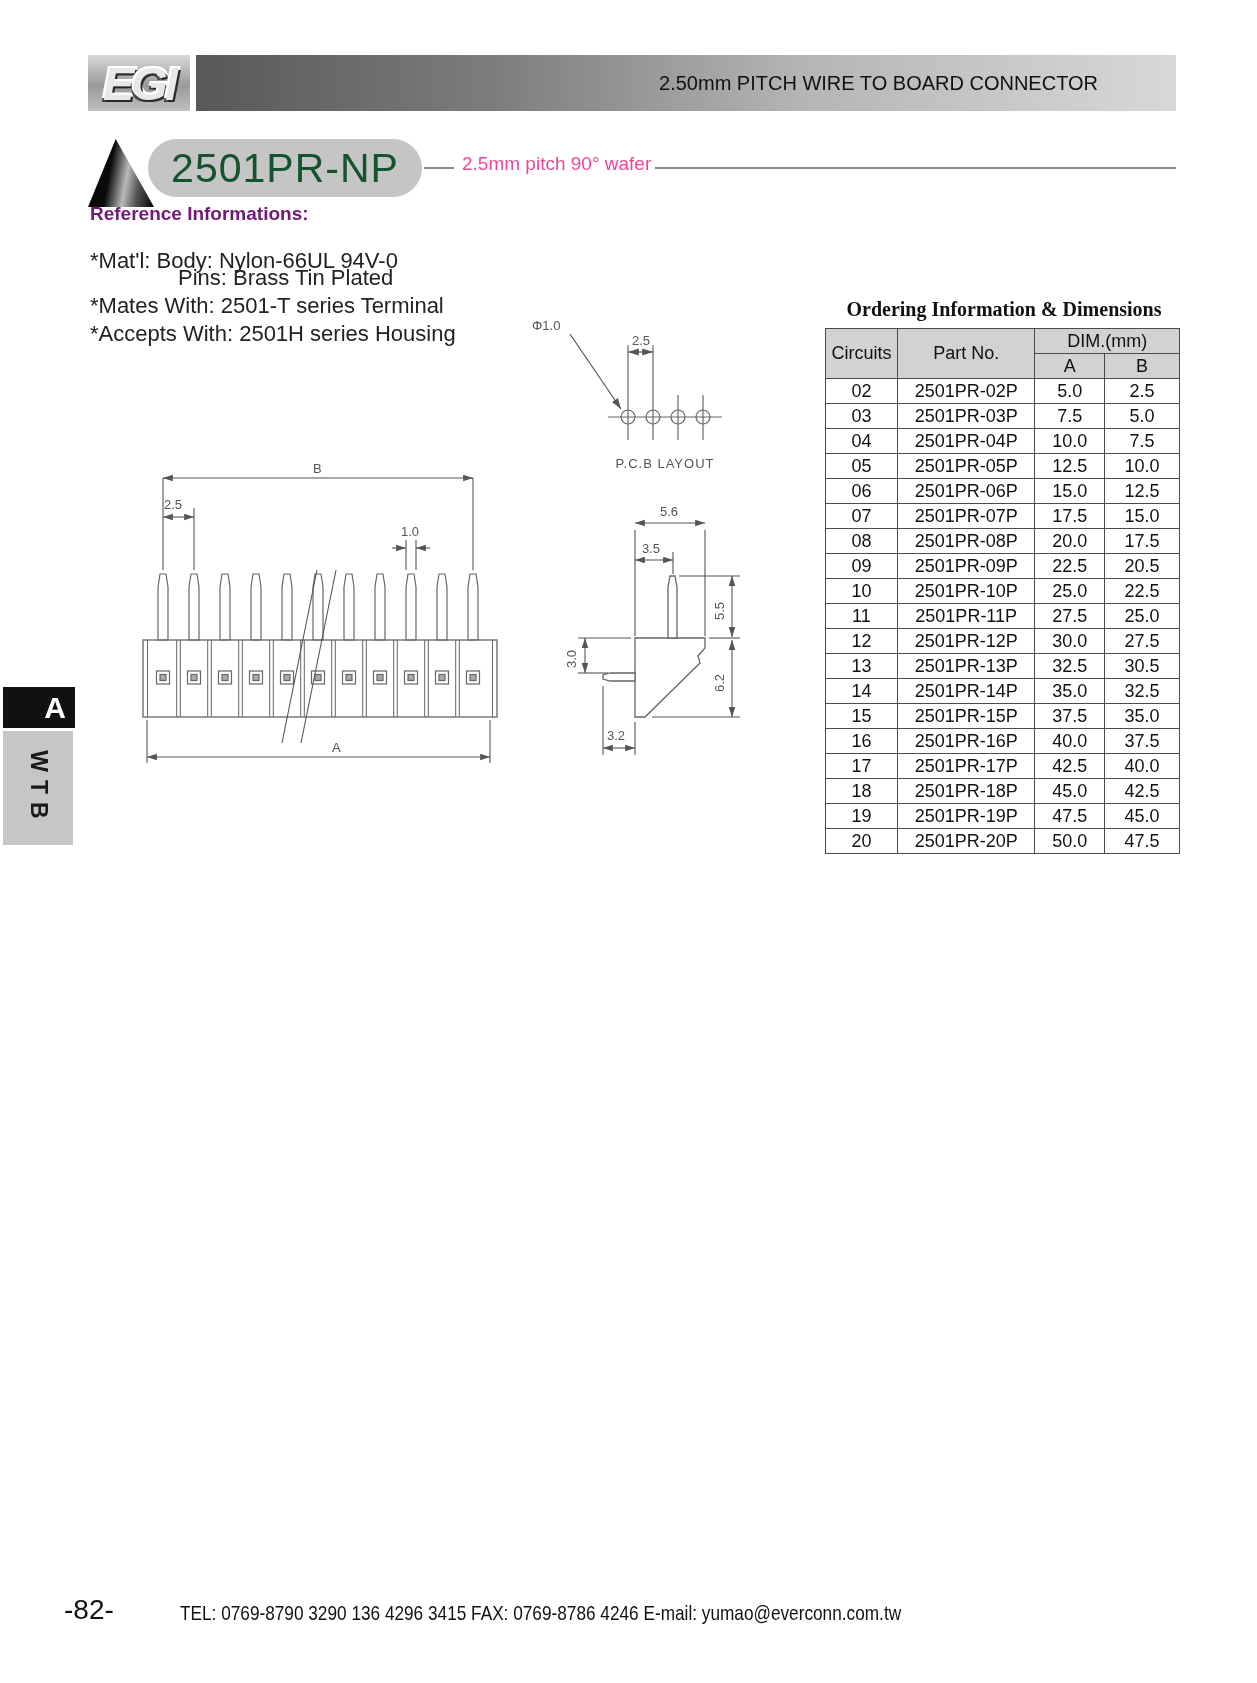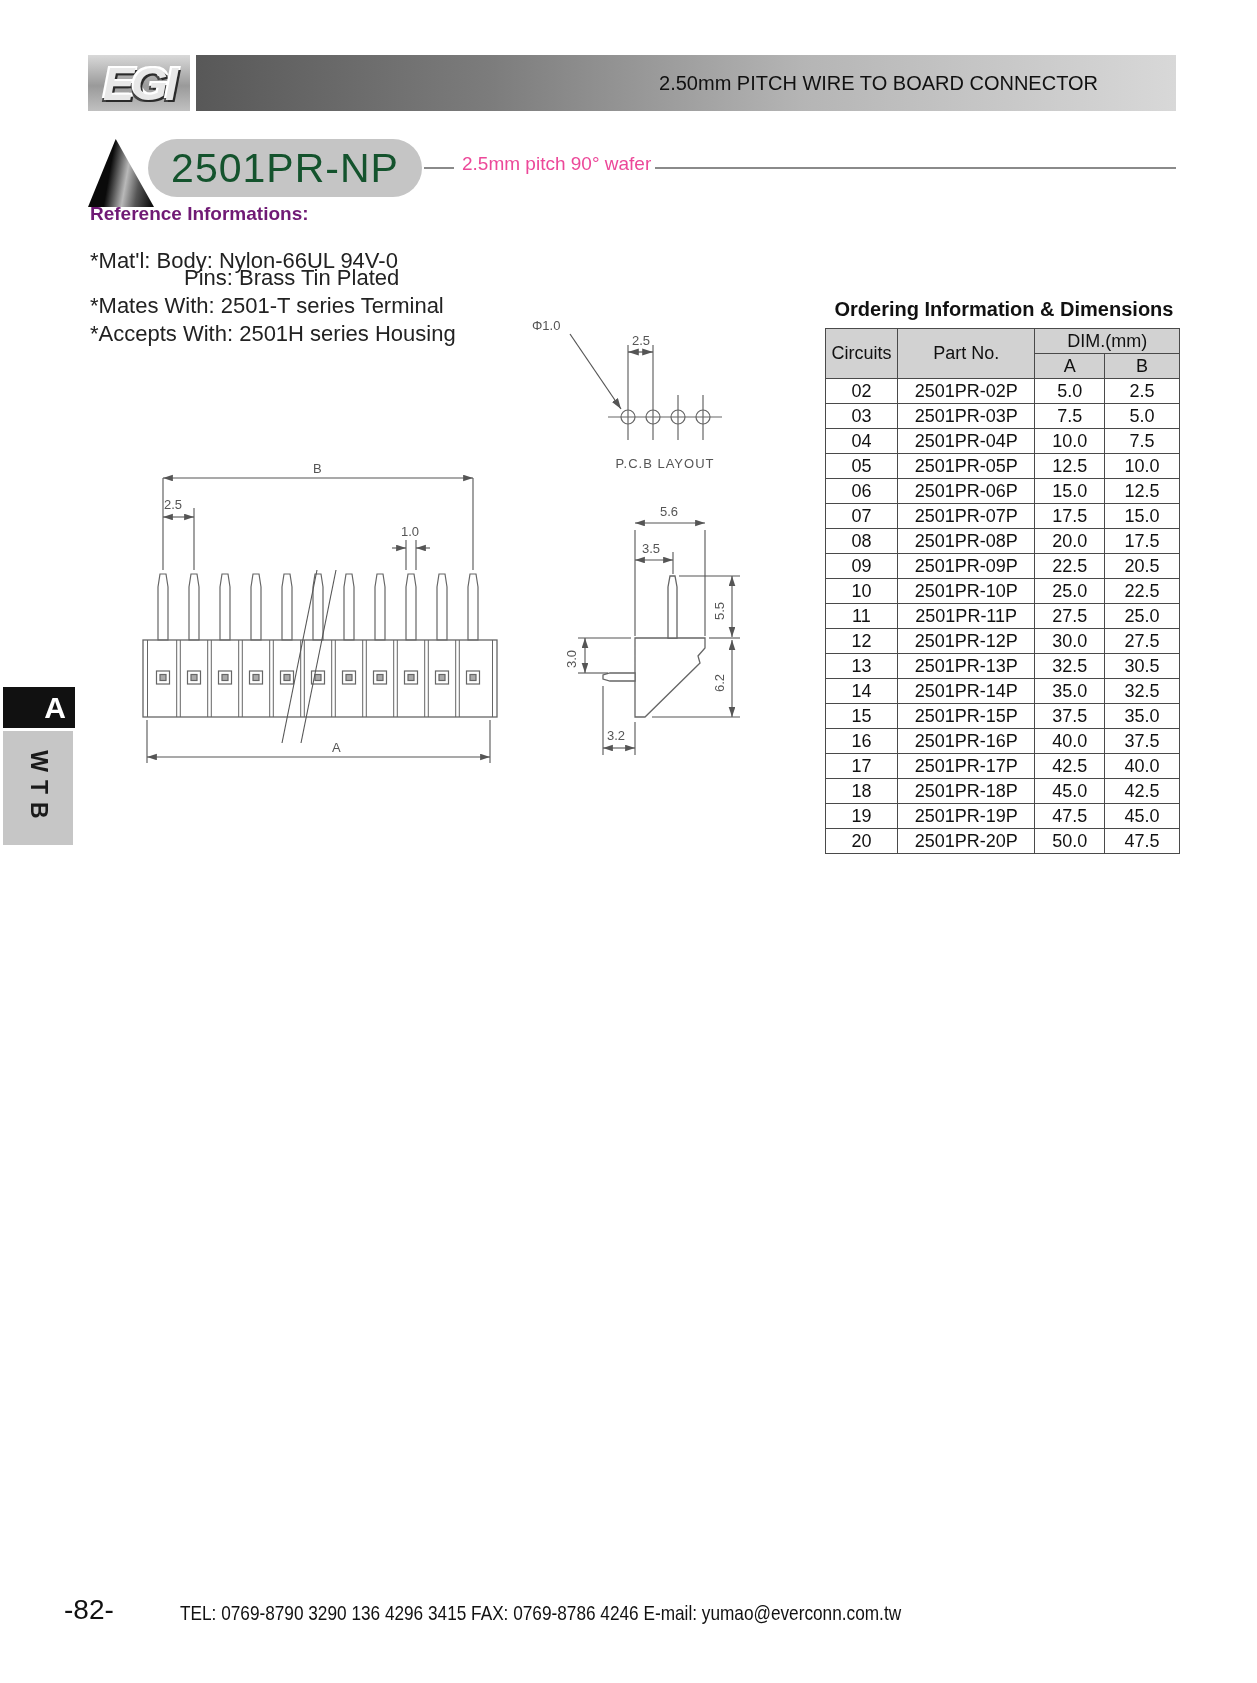--- a/index.html
+++ b/index.html
@@ -43,33 +43,33 @@
   }
   #badge-title { font-size:41px; color:#14532d; letter-spacing:1px; }
   .badge-line { position:absolute; height:2px; background:#8a8a8a; top:167px; }
   #badge-line-1 { left:424px; width:30px; }
   #badge-line-2 { left:655px; width:521px; }
   #badge-desc { position:absolute; left:462px; top:153px; font-size:19px; color:#ec4899; }
   
   #ref-heading { position:absolute; left:90px; top:203px; font-size:19px; font-weight:bold; color:#701a75; }
   .ref-line { position:absolute; left:90px; font-size:22px; color:#222; }
   #ref-line-0 { top:236px;margin-top:12px; }
-  #ref-line-1 { top:265px; left:184px; }
+  #ref-line-1 { top:265px; left:178px; }
   #ref-line-2 { top:293px; }
   #ref-line-3 { top:321px; }
   
   svg { position:absolute; overflow:visible; }
   svg text { font-family:"Liberation Sans", sans-serif; font-size:13px; fill:#555; }
   #svg-pcb  { left:490px; top:300px; }
   #svg-front{ left:120px; top:460px; }
   #svg-side { left:560px; top:470px; }
   
   #table-title {
     position:absolute; left:828px; top:298px; width:352px; text-align:center;
-    font-family:Liberation Sans, sans-serif; font-size:20px; font-weight:700; color:#111;
+    font-family:Liberation Serif, serif; font-size:20px; font-weight:700; color:#111;
   }
   #dim-table {
     position:absolute; left:825px; top:328px; width:355px;
     border-collapse:collapse; font-size:18px; color:#111; text-align:center;padding-left:8px;
   }
   #dim-table th, #dim-table td { border:1.5px solid #4a4a4a; padding:0; height:25px; }
   #dim-table th { background:#d2d2d2; font-weight:normal; }
   #dim-table td { background:#fff; }
   col.c-circuits{ width:72px; } col.c-part{ width:138px; } col.c-a{ width:70px; } col.c-b{ width:75px; }
   

